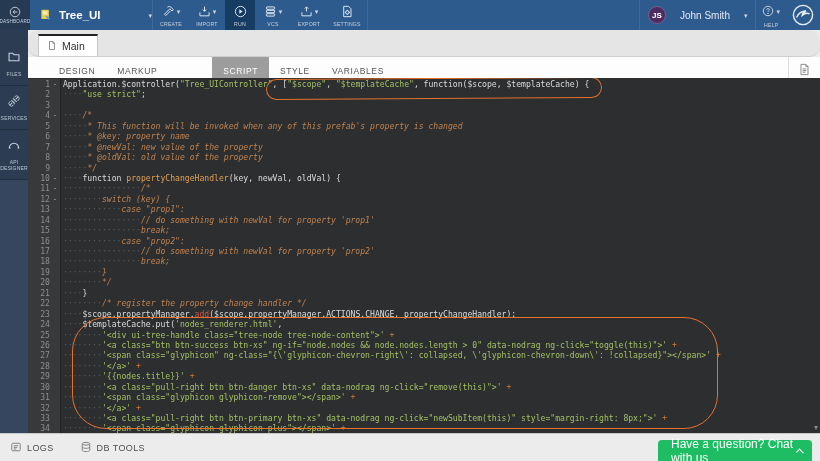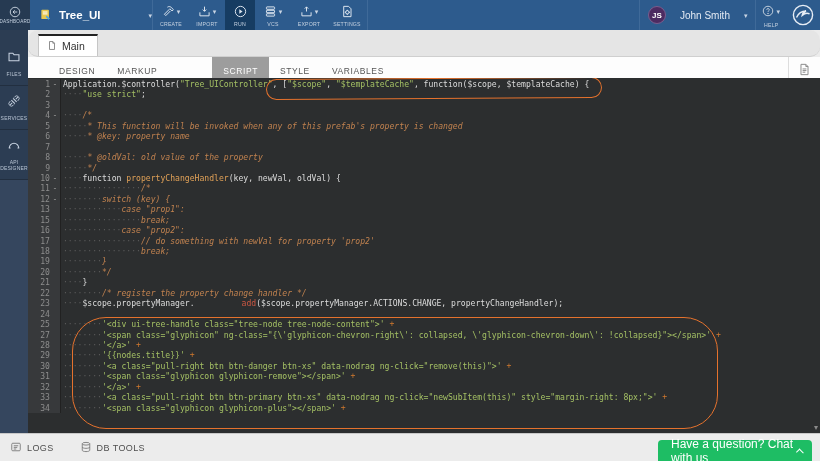--- a/index.html
+++ b/index.html
@@ -56,21 +56,21 @@
   .code-rows { position:absolute; top:1px; left:0; right:0; }
   .code-row { display:flex; height:10.45px; line-height:10.45px; font-family:"DejaVu Sans Mono", monospace; font-size:8.1px; white-space:pre; }
   .gut { flex:0 0 33px; display:flex; background:var(--gutter_bg,#37393b); border-right:1px solid #212121; }
   .lnum { flex:0 0 22px; text-align:right; color:var(--linenum,#8d8d8d); }
   .fold { flex:0 0 10px; text-align:center; color:#9a9a9a; cursor:pointer; }
   .ctext { padding-left:2px; }
   .tok-p { color:var(--code_plain,#dcdcdc); }
   .tok-s { color:var(--code_string,#a4c064); }
   .tok-c { color:var(--code_comment,#c1824f); font-style:italic; }
   .tok-f { color:var(--code_func,#dfa057); }
-  .tok-m { color:var(--code_method,#cb5742);margin-left:47px; }
+  .tok-m { color:var(--code_method,#cb5742); }
   .tok-o { color:var(--code_op,#d2792e); }
   .tok-ws { color:var(--code_ws,#5c5c5c); }
   .annotation { position:absolute; border:1.6px solid var(--annotation,#e5722d); pointer-events:none; }
   .ann-1 { left:238px; top:0px; width:336px; height:21px; border-radius:11px; transform:rotate(-.35deg); }
   .ann-2 { left:44px; top:239px; width:646px; height:112px; border-radius:34px; }
   .scroll-arrow { position:absolute; right:2px; bottom:1px; color:#8a8a8a; font-size:8px; line-height:8px; cursor:pointer; }
 
   
   .bottombar { position:absolute; bottom:0; left:0; right:0; height:28px; background:#ececec; border-top:1px solid #c8c8c8; display:flex; align-items:center; padding-left:10px; gap:26px; }
   .bb-item { display:flex; align-items:center; gap:5px; cursor:pointer; }
@@ -268,38 +268,40 @@
   </aside>
 
   <div class="editor">
     <div class="code-rows">
         <div class="code-row"><span class="gut"><span class="lnum">1</span><span class="fold">-</span></span><span class="ctext"><span class="tok-p">Application.$controller(</span><span class="tok-s">"Tree_UIController"</span><span class="tok-p">, [</span><span class="tok-s">"$scope"</span><span class="tok-p">, </span><span class="tok-s">"$templateCache"</span><span class="tok-p">, function($scope, $templateCache) {</span></span></div>
         <div class="code-row"><span class="gut"><span class="lnum">2</span><span class="fold"></span></span><span class="ctext"><span class="tok-ws">····</span><span class="tok-s">"use strict"</span><span class="tok-p">;</span></span></div>
         <div class="code-row"><span class="gut"><span class="lnum">3</span><span class="fold"></span></span><span class="ctext"></span></div>
         <div class="code-row"><span class="gut"><span class="lnum">4</span><span class="fold">-</span></span><span class="ctext"><span class="tok-ws">····</span><span class="tok-c">/*</span></span></div>
         <div class="code-row"><span class="gut"><span class="lnum">5</span><span class="fold"></span></span><span class="ctext"><span class="tok-ws">·····</span><span class="tok-c">* This function will be invoked when any of this prefab's property is changed</span></span></div>
         <div class="code-row"><span class="gut"><span class="lnum">6</span><span class="fold"></span></span><span class="ctext"><span class="tok-ws">·····</span><span class="tok-c">* @key: property name</span></span></div>
-        <div class="code-row"><span class="gut"><span class="lnum">7</span><span class="fold"></span></span></div>
+        <div class="code-row"><span class="gut"><span class="lnum">7</span><span class="fold"></span></span><span class="ctext"><span class="tok-ws">·····</span><span class="tok-c">* @newVal: new value of the property</span></span></div>
         <div class="code-row"><span class="gut"><span class="lnum">8</span><span class="fold"></span></span><span class="ctext"><span class="tok-ws">·····</span><span class="tok-c">* @oldVal: old value of the property</span></span></div>
         <div class="code-row"><span class="gut"><span class="lnum">9</span><span class="fold"></span></span><span class="ctext"><span class="tok-ws">·····</span><span class="tok-c">*/</span></span></div>
         <div class="code-row"><span class="gut"><span class="lnum">10</span><span class="fold">-</span></span><span class="ctext"><span class="tok-ws">····</span><span class="tok-p">function </span><span class="tok-f">propertyChangeHandler</span><span class="tok-p">(key, newVal, oldVal) {</span></span></div>
         <div class="code-row"><span class="gut"><span class="lnum">11</span><span class="fold">-</span></span><span class="ctext"><span class="tok-ws">················</span><span class="tok-c">/*</span></span></div>
         <div class="code-row"><span class="gut"><span class="lnum">12</span><span class="fold">-</span></span><span class="ctext"><span class="tok-ws">········</span><span class="tok-c">switch (key) {</span></span></div>
         <div class="code-row"><span class="gut"><span class="lnum">13</span><span class="fold"></span></span><span class="ctext"><span class="tok-ws">············</span><span class="tok-c">case "prop1":</span></span></div>
+        <div class="code-row"><span class="gut"><span class="lnum">14</span><span class="fold"></span></span><span class="ctext"><span class="tok-ws">················</span><span class="tok-c">// do something with newVal for property 'prop1'</span></span></div>
         <div class="code-row"><span class="gut"><span class="lnum">15</span><span class="fold"></span></span><span class="ctext"><span class="tok-ws">················</span><span class="tok-c">break;</span></span></div>
         <div class="code-row"><span class="gut"><span class="lnum">16</span><span class="fold"></span></span><span class="ctext"><span class="tok-ws">············</span><span class="tok-c">case "prop2":</span></span></div>
         <div class="code-row"><span class="gut"><span class="lnum">17</span><span class="fold"></span></span><span class="ctext"><span class="tok-ws">················</span><span class="tok-c">// do something with newVal for property 'prop2'</span></span></div>
         <div class="code-row"><span class="gut"><span class="lnum">18</span><span class="fold"></span></span><span class="ctext"><span class="tok-ws">················</span><span class="tok-c">break;</span></span></div>
         <div class="code-row"><span class="gut"><span class="lnum">19</span><span class="fold"></span></span><span class="ctext"><span class="tok-ws">········</span><span class="tok-c">}</span></span></div>
         <div class="code-row"><span class="gut"><span class="lnum">20</span><span class="fold"></span></span><span class="ctext"><span class="tok-ws">········</span><span class="tok-c">*/</span></span></div>
         <div class="code-row"><span class="gut"><span class="lnum">21</span><span class="fold"></span></span><span class="ctext"><span class="tok-ws">····</span><span class="tok-p">}</span></span></div>
         <div class="code-row"><span class="gut"><span class="lnum">22</span><span class="fold"></span></span><span class="ctext"><span class="tok-ws">········</span><span class="tok-c">/* register the property change handler */</span></span></div>
         <div class="code-row"><span class="gut"><span class="lnum">23</span><span class="fold"></span></span><span class="ctext"><span class="tok-ws">····</span><span class="tok-p">$scope.propertyManager.</span><span class="tok-m">add</span><span class="tok-p">($scope.propertyManager.ACTIONS.CHANGE, propertyChangeHandler);</span></span></div>
-        <div class="code-row"><span class="gut"><span class="lnum">24</span><span class="fold"></span></span></div>
+        <div class="code-row"><span class="gut"><span class="lnum">24</span><span class="fold"></span></span><span class="ctext"><span class="tok-ws">····</span><span class="tok-p">$templateCache.put(</span><span class="tok-s">'nodes_renderer.html'</span><span class="tok-p">,</span></span></div>
         <div class="code-row"><span class="gut"><span class="lnum">25</span><span class="fold"></span></span><span class="ctext"><span class="tok-ws">········</span><span class="tok-s">'&lt;div ui-tree-handle class="tree-node tree-node-content"&gt;'</span><span class="tok-o"> +</span></span></div>
+        <div class="code-row"><span class="gut"><span class="lnum">26</span><span class="fold"></span></span><span class="ctext"><span class="tok-ws">········</span><span class="tok-s">'&lt;a class="btn btn-success btn-xs" ng-if="node.nodes &amp;&amp; node.nodes.length &gt; 0" data-nodrag ng-click="toggle(this)"&gt;'</span><span class="tok-o"> +</span></span></div>
         <div class="code-row"><span class="gut"><span class="lnum">27</span><span class="fold"></span></span><span class="ctext"><span class="tok-ws">········</span><span class="tok-s">'&lt;span class="glyphicon" ng-class="{\'glyphicon-chevron-right\': collapsed, \'glyphicon-chevron-down\': !collapsed}"&gt;&lt;/span&gt;'</span><span class="tok-o"> +</span></span></div>
         <div class="code-row"><span class="gut"><span class="lnum">28</span><span class="fold"></span></span><span class="ctext"><span class="tok-ws">········</span><span class="tok-s">'&lt;/a&gt;'</span><span class="tok-o"> +</span></span></div>
         <div class="code-row"><span class="gut"><span class="lnum">29</span><span class="fold"></span></span><span class="ctext"><span class="tok-ws">········</span><span class="tok-s">'{{nodes.title}}'</span><span class="tok-o"> +</span></span></div>
         <div class="code-row"><span class="gut"><span class="lnum">30</span><span class="fold"></span></span><span class="ctext"><span class="tok-ws">········</span><span class="tok-s">'&lt;a class="pull-right btn btn-danger btn-xs" data-nodrag ng-click="remove(this)"&gt;'</span><span class="tok-o"> +</span></span></div>
         <div class="code-row"><span class="gut"><span class="lnum">31</span><span class="fold"></span></span><span class="ctext"><span class="tok-ws">········</span><span class="tok-s">'&lt;span class="glyphicon glyphicon-remove"&gt;&lt;/span&gt;'</span><span class="tok-o"> +</span></span></div>
         <div class="code-row"><span class="gut"><span class="lnum">32</span><span class="fold"></span></span><span class="ctext"><span class="tok-ws">········</span><span class="tok-s">'&lt;/a&gt;'</span><span class="tok-o"> +</span></span></div>
         <div class="code-row"><span class="gut"><span class="lnum">33</span><span class="fold"></span></span><span class="ctext"><span class="tok-ws">········</span><span class="tok-s">'&lt;a class="pull-right btn btn-primary btn-xs" data-nodrag ng-click="newSubItem(this)" style="margin-right: 8px;"&gt;'</span><span class="tok-o"> +</span></span></div>
         <div class="code-row"><span class="gut"><span class="lnum">34</span><span class="fold"></span></span><span class="ctext"><span class="tok-ws">········</span><span class="tok-s">'&lt;span class="glyphicon glyphicon-plus"&gt;&lt;/span&gt;'</span><span class="tok-o"> +</span></span></div>
       </div>
     <div class="annotation ann-1"></div>

